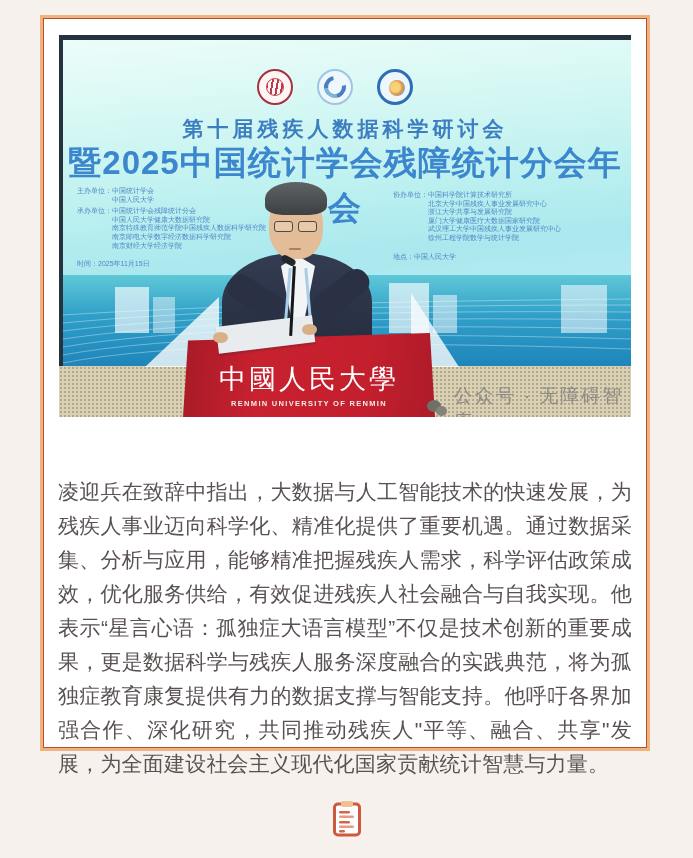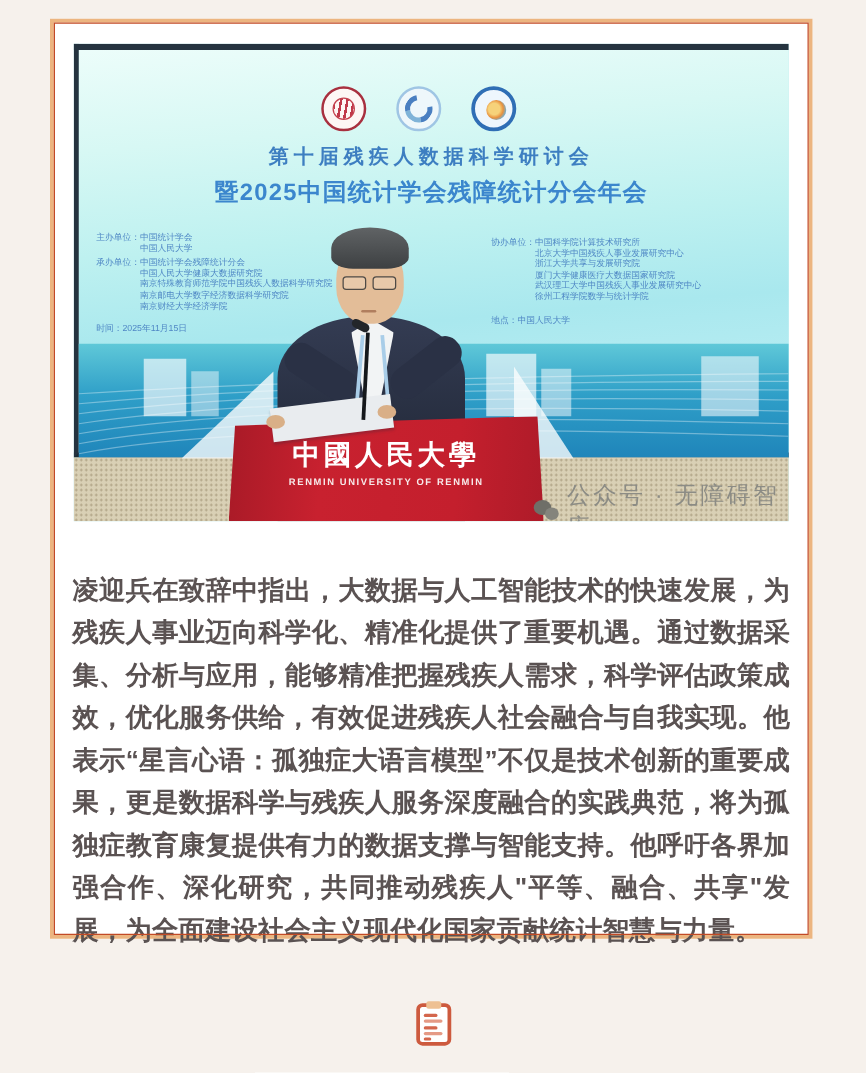--- a/index.html
+++ b/index.html
@@ -47,25 +47,25 @@
   .logo-css { background:#eef7fb; border:2px solid #9fc5e4; }
   .logo-css span { position:absolute; left:5px; top:5px; width:22px; height:22px; border-radius:50%;
     border:4px solid #4a7fc1; border-top-color:transparent; border-bottom-color:#7fb3d8; transform:rotate(35deg); }
   .logo-badge { background:#eef6fd; border:3px solid #2f6eb5; }
   .logo-badge span { position:absolute; left:9px; top:8px; width:16px; height:16px; border-radius:50%;
     background:radial-gradient(circle at 40% 45%, #f6d27a 0 35%, #e8913f 55%, #6ab0d8 75%, transparent 80%); }
 
   .title1 {
     position:absolute; left:0; top:80px; width:572px; text-align:center; z-index:2;
     font-family:"DejaVu Serif", serif; font-weight:700;
-    font-size:16px; letter-spacing:4px; color:#3d7ec1;
+    font-size:21px; letter-spacing:4px; color:#3d7ec1;
   }
   .title2 {
     position:absolute; left:0; top:106px; width:572px; text-align:center; z-index:2;
-    font-weight:700; font-size:19px; letter-spacing:1px; color:#3b86cd;
+    font-weight:700; font-size:33px; letter-spacing:1px; color:#3b86cd;
   }
 
   .org { position:absolute; z-index:2; font-size:7px; line-height:8.6px; color:#4f87c5; }
   .org-left  { left:18px;  top:152px; width:240px; }
   .org-right { left:334px; top:156px; width:230px; }
   .org .cont { padding-left:35px; }
   .org .gap  { margin-top:3px; }
   .org .tail { margin-top:10px; }
 
   
@@ -121,35 +121,35 @@
   
   .acrylic { position:absolute; background:rgba(250,252,253,.8); z-index:5; }
   .ac-l { left:86px;  top:262px; width:74px; height:70px; clip-path:polygon(0 100%,100% 0,100% 100%); }
   .ac-r { left:352px; top:258px; width:48px; height:74px; clip-path:polygon(0 0,100% 100%,0 100%); }
   .podium {
     position:absolute; left:124px; top:298px; width:252px; height:84px; z-index:5;
     background:linear-gradient(95deg,#a81a27,#c8212f 30%,#c41f2d 72%,#ae1b29);
     clip-path:polygon(2% 9%,98% 0,100% 100%,0 100%);
     text-align:center; color:#ffffff;
   }
-  .podium-cn { margin-top:16px; font-family:"DejaVu Serif", serif; font-weight:700;
-    font-size:22px; letter-spacing:3px; }
+  .podium-cn { margin-top:28px; font-family:"DejaVu Serif", serif; font-weight:400;
+    font-size:27px; letter-spacing:3px; }
   .podium-en { margin-top:2px; font-size:7.5px; letter-spacing:1.3px; font-weight:700; color:#f7eaea; }
 
   
   .watermark { position:absolute; left:368px; top:348px; z-index:9;
     display:flex; align-items:center; gap:6px; }
   .wm-icon { position:relative; width:22px; height:18px; }
   .wm-icon i { position:absolute; border-radius:50%; }
   .wm-b1 { left:0; top:0; width:14px; height:12px; background:#6f6f68; }
   .wm-b2 { left:9px; top:6px; width:11px; height:10px; background:#84847c; }
   .wm-text { font-size:19px; letter-spacing:2px; color:#8c8c85; }
 
   
-  .article { padding:39px 15px 0;font-weight:bold; }
+  .article { padding:58px 15px 0; }
   .article p { margin:0; font-size:21px; line-height:34px; letter-spacing:0.2px;
     text-align:justify; color:#5a5252; }
 
   
   .footer { position:absolute; left:0; top:800px; width:693px; display:flex; justify-content:center; }
 </style>
 </head>
 <body>
 
 <div class="page">

